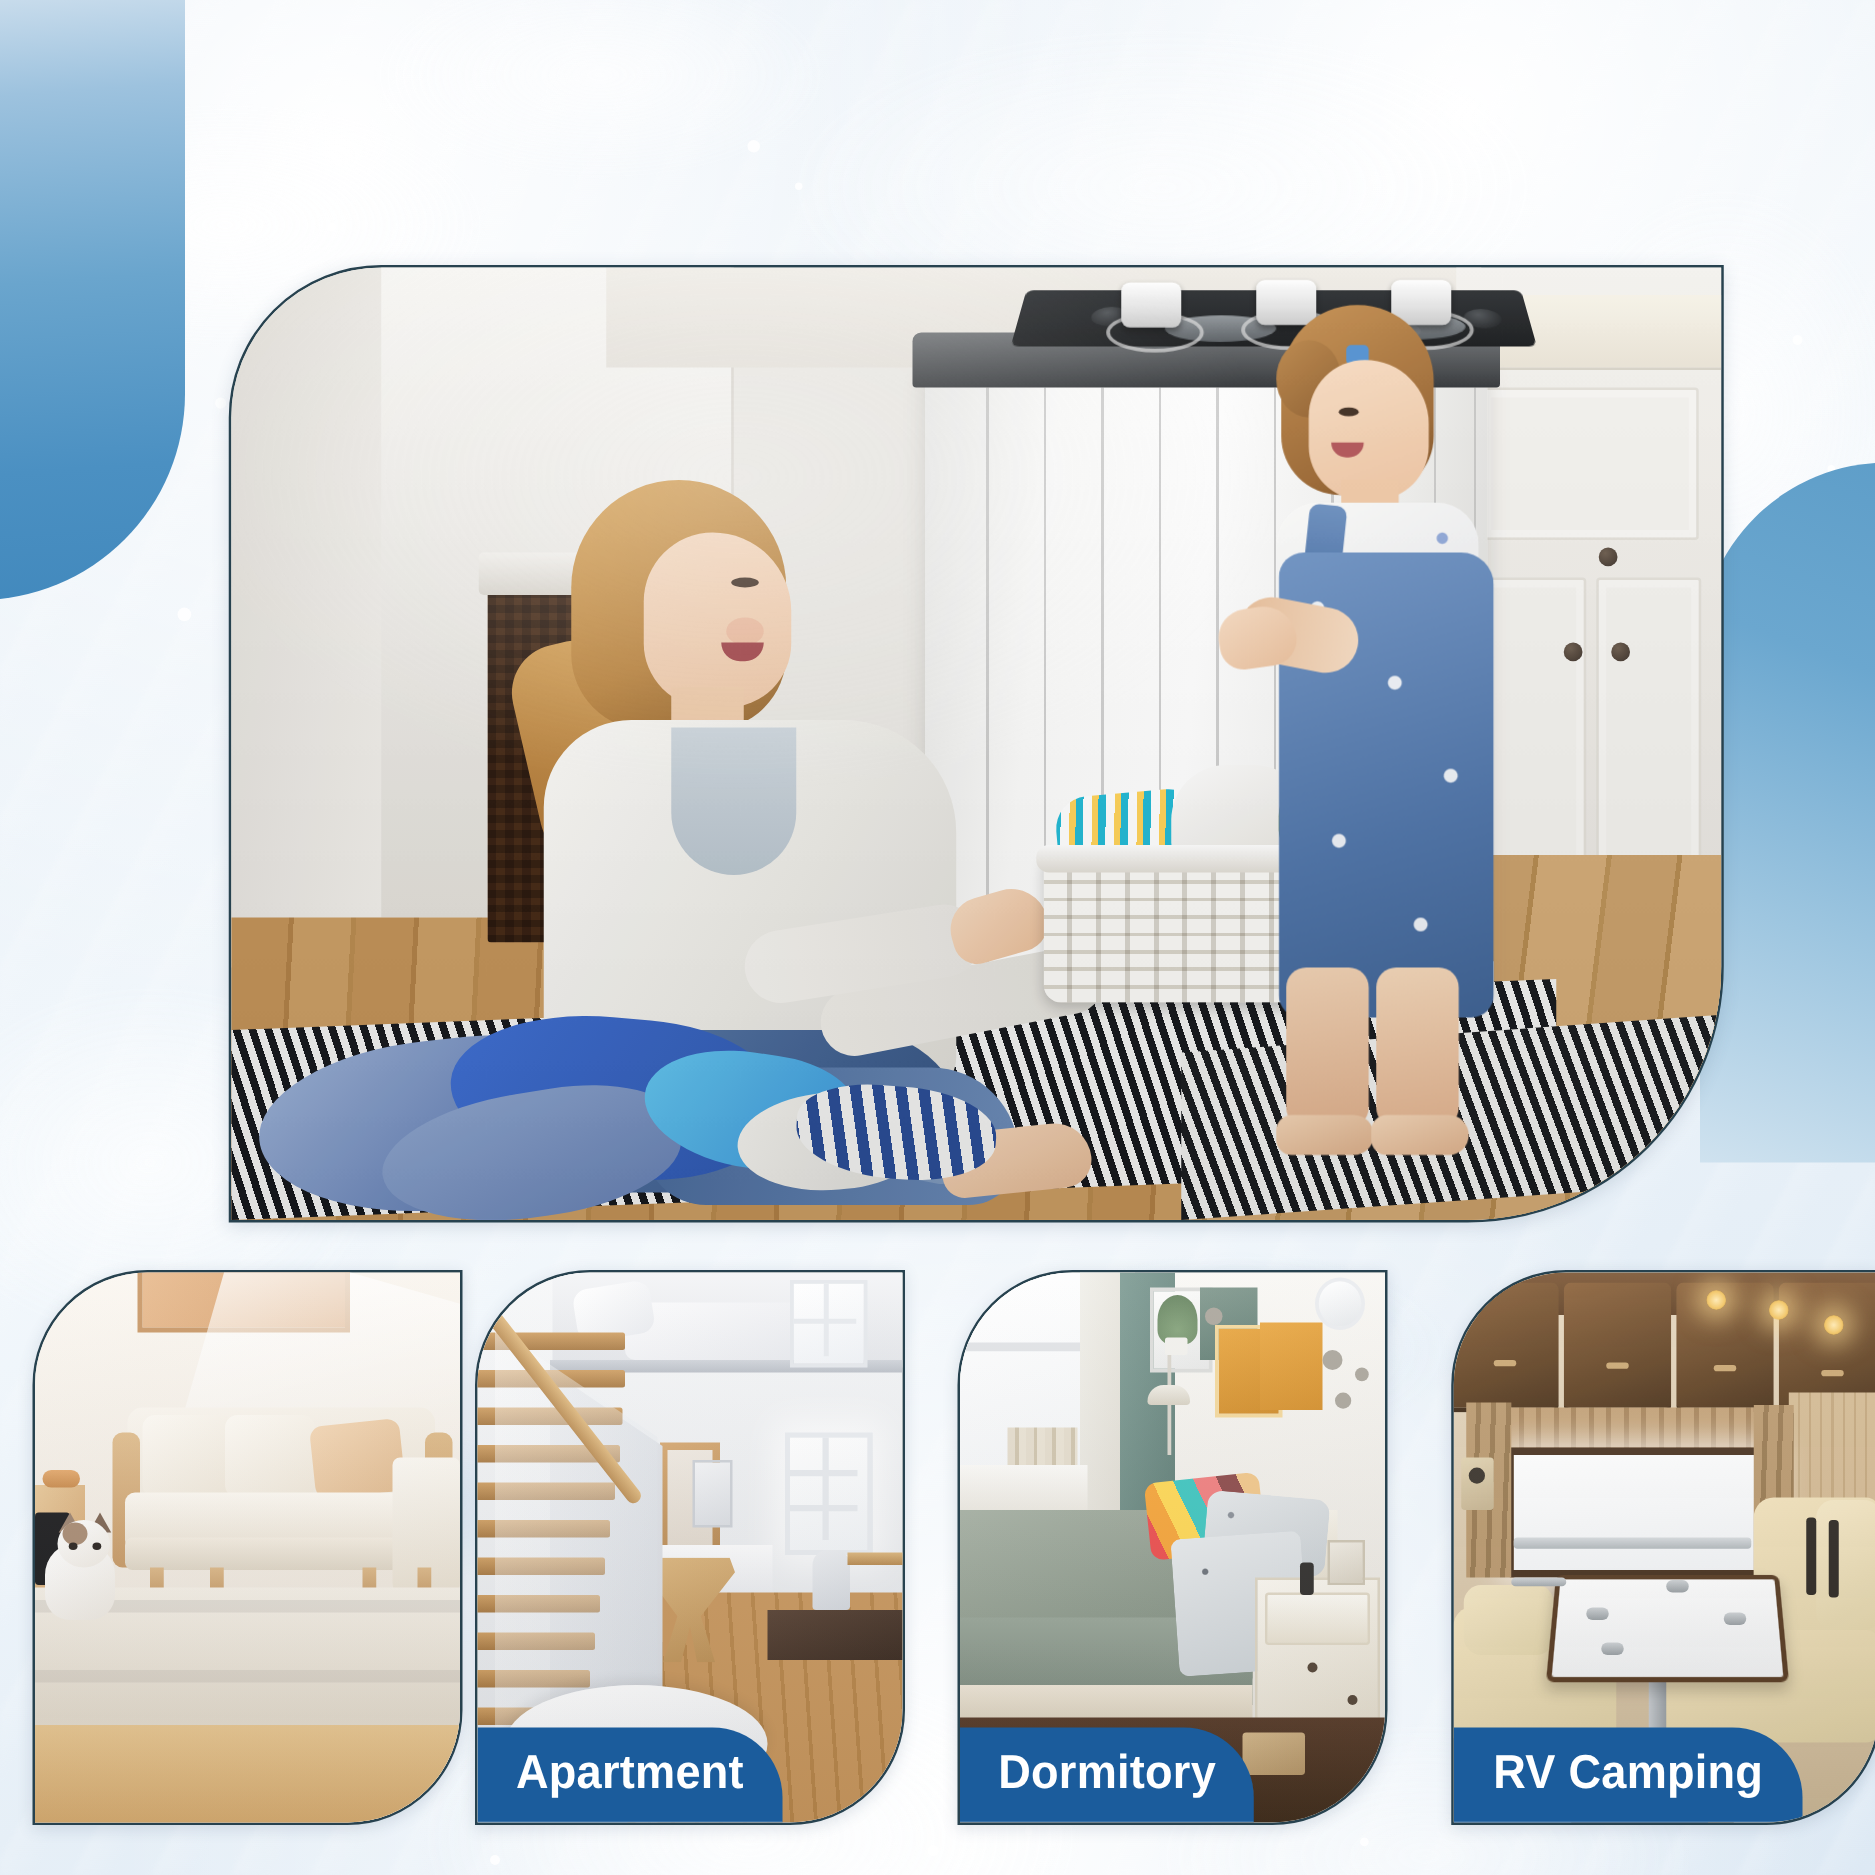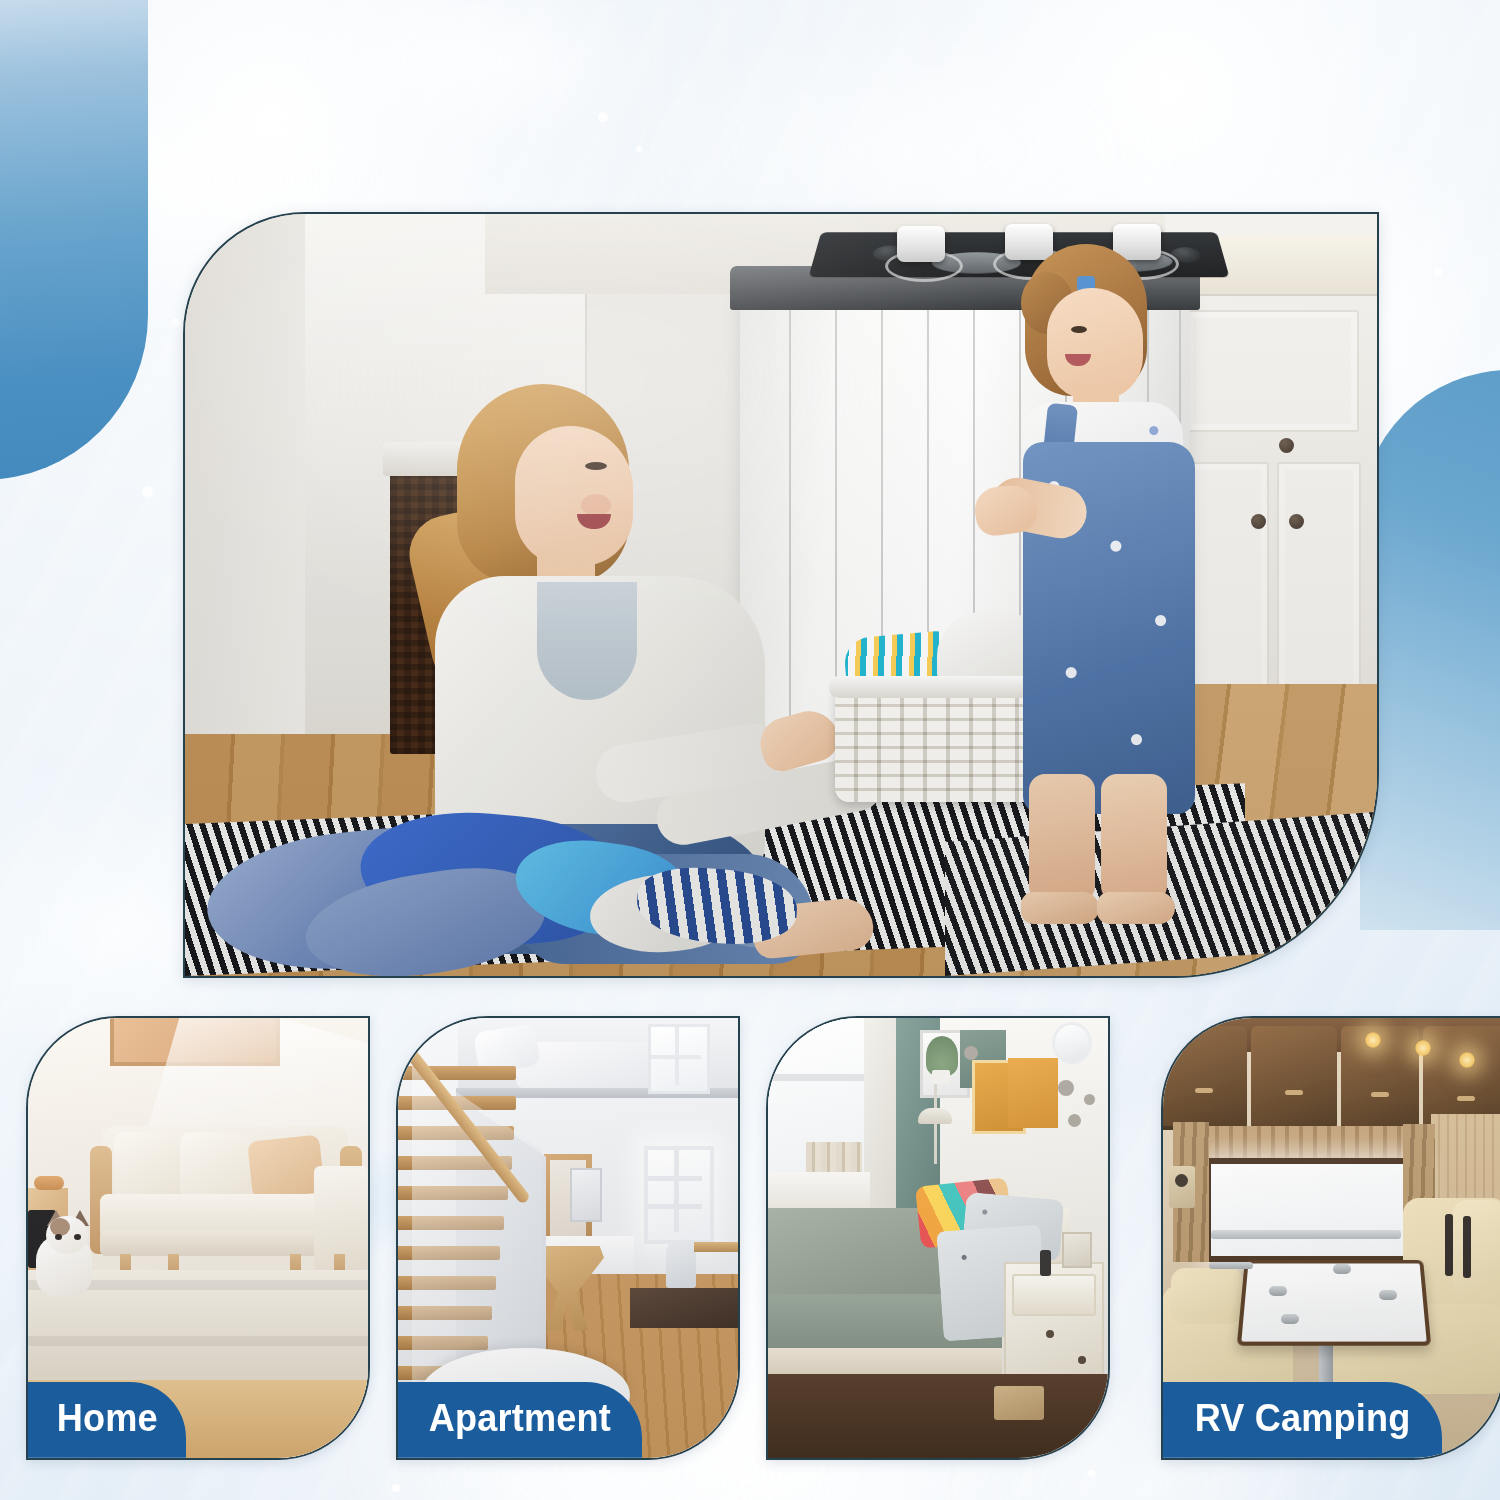--- a/index.html
+++ b/index.html
@@ -300,21 +300,21 @@
   
   .thumbs{position:absolute;left:0;top:1016px;width:1500px;height:450px;}
   .thumb{
     position:absolute;top:0;width:340px;height:440px;
     border-radius:92px 0 92px 0;
     border:2px solid #27424f;
     overflow:hidden;background:#eceae5;
     box-shadow:0 3px 12px rgba(60,90,120,.16);
   }
   .thumb.t1{left:26px;}
-  .thumb.t2{left:396px;}
+  .thumb.t2{left:380px;}
   .thumb.t3{left:766px;}
   .thumb.t4{left:1136px;margin-left:25px;}
 
   .tscene{position:absolute;inset:0;}
 
   .tlabel{
     position:absolute;left:0;bottom:0;height:72px;
     background:#1b5c9c;
     display:flex;align-items:center;
     padding:0 26px 4px 26px;
@@ -701,23 +701,20 @@
         <div class="t1-wood"></div>
         <div class="t1-cat-body"></div>
         <div class="t1-cat-earL"></div>
         <div class="t1-cat-earR"></div>
         <div class="t1-cat-head"></div>
         <div class="t1-cat-patch"></div>
         <div class="t1-cat-eye" style="left:27px;"></div>
         <div class="t1-cat-eye" style="left:46px;"></div>
         <div class="tshade"></div>
       </div>
-      <div class="tlabel">
-        <span>Home</span>
-      </div>
     </div>
 
     <div class="thumb t2">
       <div class="tscene">
         <div class="t2-wall"></div>
         <div class="t2-loft"></div>
         <div class="t2-bed"></div>
         <div class="t2-pillow"></div>
         <div class="t2-loftedge"></div>
         <div class="t2-win1">
@@ -794,20 +791,23 @@
         <div class="t3-nightstand"></div>
         <div class="t3-drawer"></div>
         <div class="t3-dknob" style="left:278px;top:312px;"></div>
         <div class="t3-dknob" style="left:310px;top:338px;"></div>
         <div class="t3-frame"></div>
         <div class="t3-bottle"></div>
         <div class="t3-floor"></div>
         <div class="t3-basket"></div>
         <div class="tshade"></div>
       </div>
+      <div class="tlabel">
+        <span>Dormitory</span>
+      </div>
     </div>
 
     <div class="thumb t4">
       <div class="tscene">
         <div class="t4-bg"></div>
         <div class="t4-ceil"></div>
         <div class="t4-upcab" style="left:-6px;width:90px;"></div>
         <div class="t4-upcab" style="left:88px;width:86px;"></div>
         <div class="t4-upcab" style="left:178px;width:78px;"></div>
         <div class="t4-upcab" style="left:260px;width:86px;"></div>

